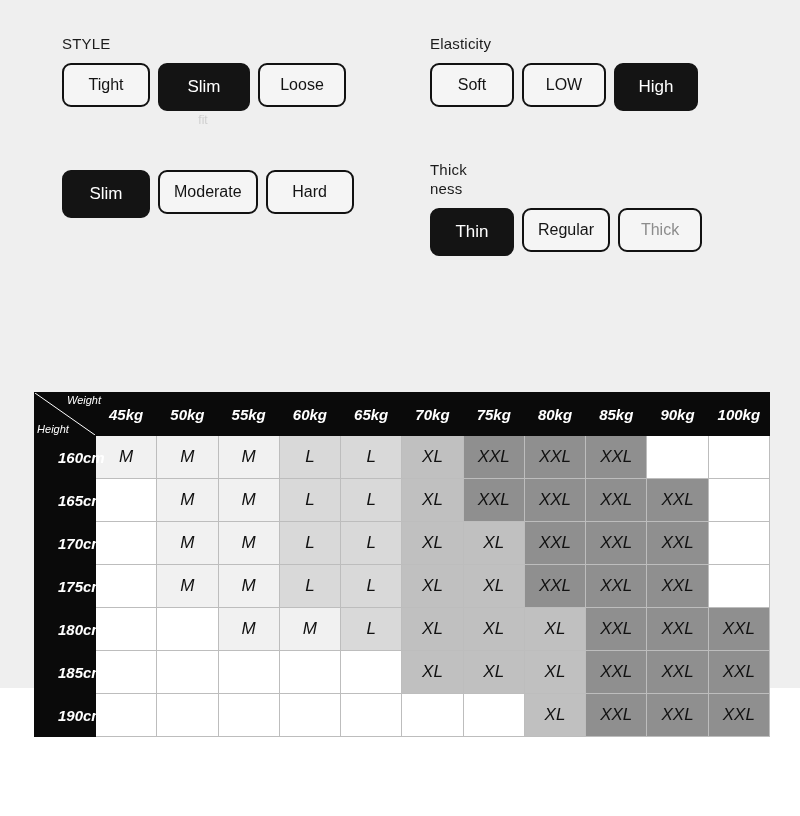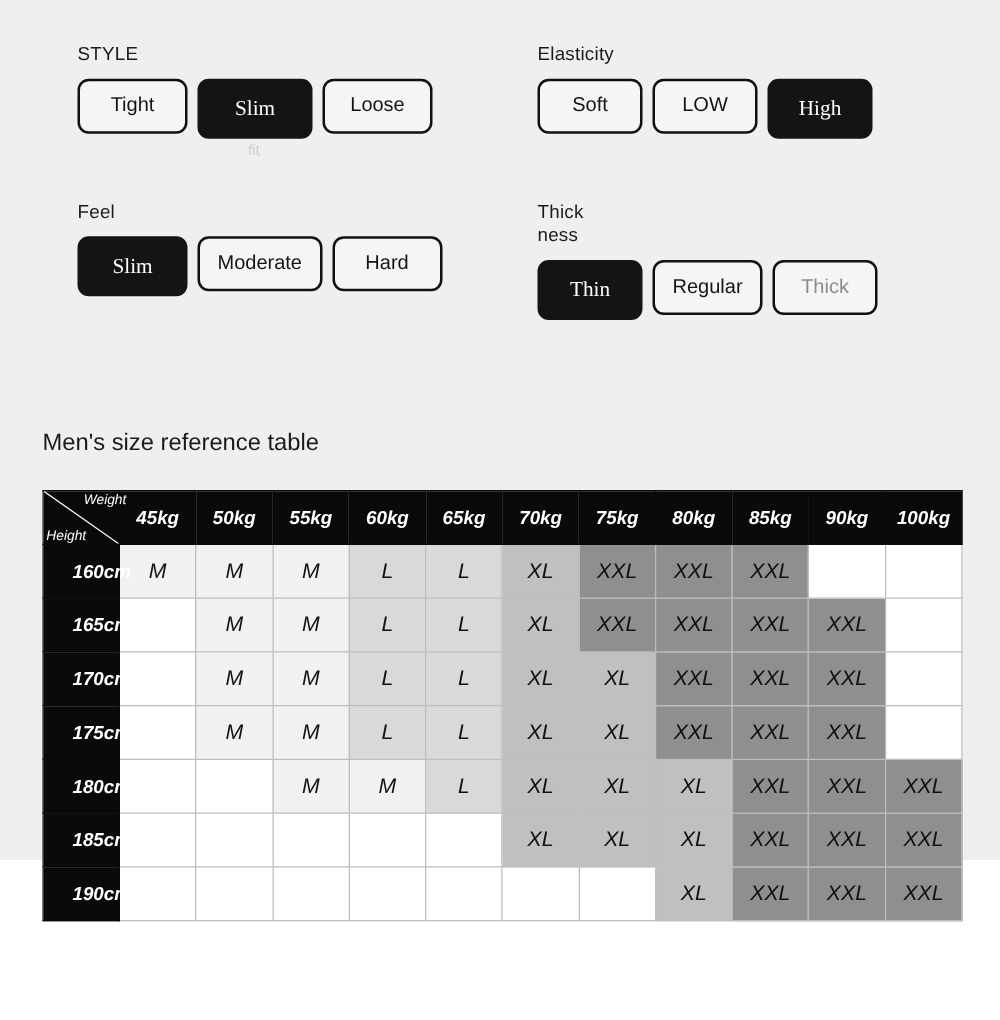--- a/index.html
+++ b/index.html
@@ -58,21 +58,20 @@
     justify-content: center;
     margin-right: 8px;
     white-space: nowrap;
   }
   .chip.selected {
     background: #141414;
     border-color: #141414;
     color: #ffffff;
     height: 48px;
     font-size: 17px;
-    font-family: Liberation Serif, serif;
   }
   .chip.muted {
     color: #8c8c8c;
   }
   .sub-note {
     font-size: 12px;
     color: #cfcfcf;
     text-align: center;
     margin-top: 2px;
     width: 90px;
@@ -208,21 +207,20 @@
         <div class="chipwrap">
           <div class="chip">LOW</div>
         </div>
         <div class="chipwrap">
           <div class="chip selected">High</div>
         </div>
       </div>
     </div>
 
     <div class="opt-group" id="g-feel">
-      <div class="opt-label">Feel</div>
       <div class="chips">
         <div class="chipwrap">
           <div class="chip selected">Slim</div>
         </div>
         <div class="chipwrap">
           <div class="chip">Moderate</div>
         </div>
         <div class="chipwrap">
           <div class="chip">Hard</div>
         </div>
@@ -240,21 +238,20 @@
           <div class="chip">Regular</div>
         </div>
         <div class="chipwrap">
           <div class="chip muted">Thick</div>
         </div>
       </div>
     </div>
 
   </div>
 
-  <div class="table-title">Men's size reference table</div>
 
   <table class="size-table">
     <thead>
       <tr>
         <th class="corner">
           <svg class="diag" viewBox="0 0 60 42" preserveAspectRatio="none">
             <line x1="0" y1="0" x2="60" y2="42" stroke="#ffffff" stroke-width="1"></line>
           </svg>
           <span class="wlab">Weight</span>
           <span class="hlab">Height</span>

